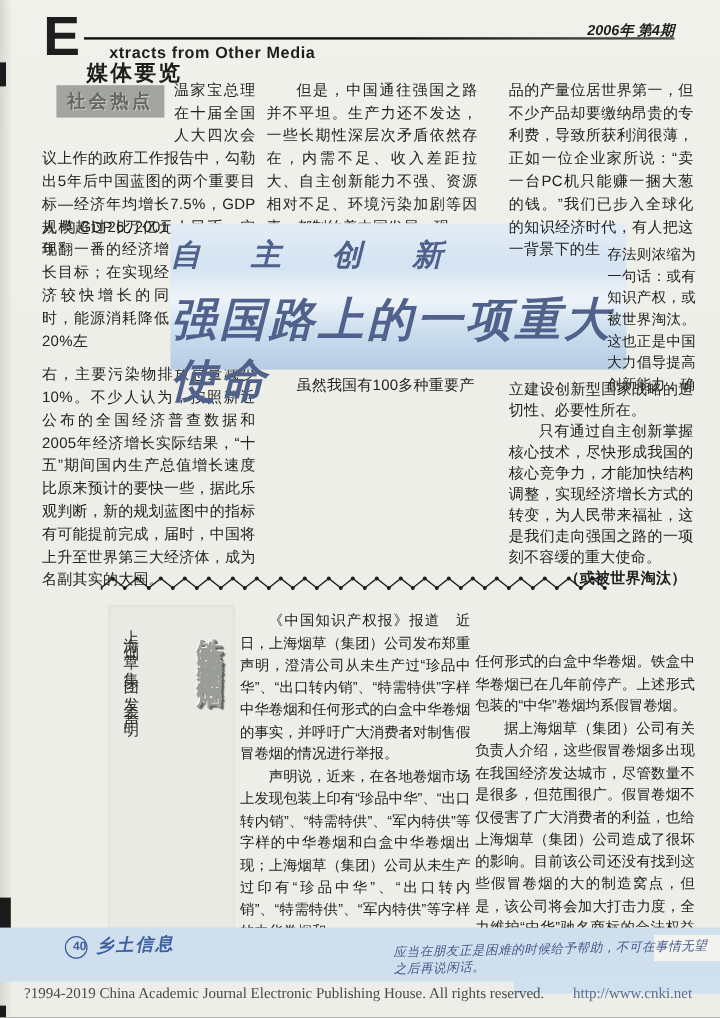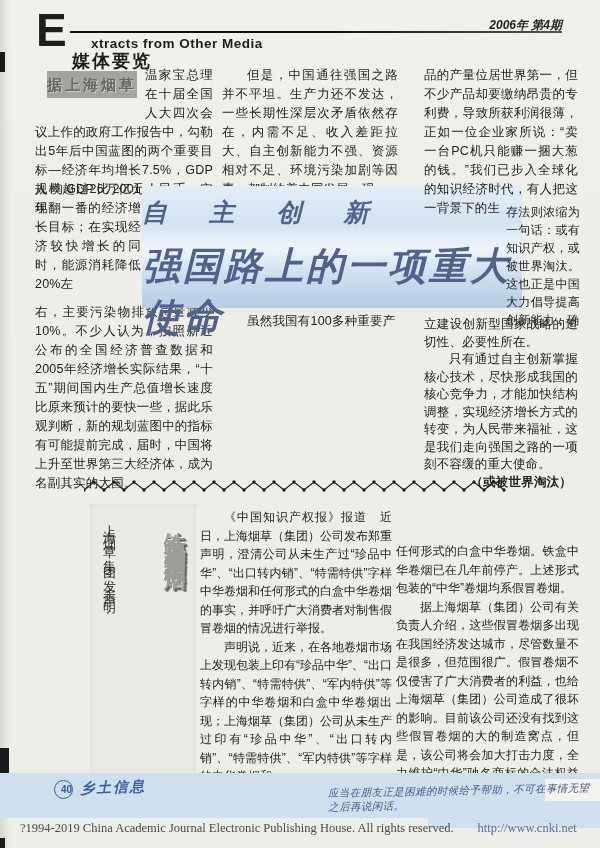--- a/index.html
+++ b/index.html
@@ -72,21 +72,21 @@
   <div class="mark" style="left:0;top:52px;width:5px;height:20px;"></div>
   <div class="mark" style="left:0;top:748px;width:9px;height:26px;"></div>
   <div class="mark" style="left:0;top:838px;width:5px;height:10px;"></div>
 
   <div class="logo-e">E</div>
   <div class="hdr-cn">媒体要览</div>
   <div class="hdr-rule"></div>
   <div class="hdr-en">xtracts from Other Media</div>
   <div class="hdr-issue">2006年 第4期</div>
 
-  <div class="tagbox">据上海烟草</div>
+  <div class="tagbox">社会热点</div>
 
   <div class="a1" style="left:35px;top:66px;width:178px;">
     <span class="tag-spacer"></span><span>温家宝总理在十届全国人大四次会议上作的政府工作报告中，勾勒出5年后中国蓝图的两个重要目标—经济年均增长7.5%，GDP规模超过26万亿元人民币，实现</span>
   </div>
   <div class="a1" style="left:35px;top:180px;width:106px;">人均GDP比2001年翻一番的经济增长目标；在实现经济较快增长的同时，能源消耗降低20%左</div>
   <div class="a1" style="left:35px;top:303px;width:178px;">右，主要污染物排放总量减少10%。不少人认为，按照新近公布的全国经济普查数据和2005年经济增长实际结果，“十五”期间国内生产总值增长速度比原来预计的要快一些，据此乐观判断，新的规划蓝图中的指标有可能提前完成，届时，中国将上升至世界第三大经济体，成为名副其实的大国。</div>
 
   <div class="a1 indent" style="left:222px;top:66px;width:176px;">但是，中国通往强国之路并不平坦。生产力还不发达，一些长期性深层次矛盾依然存在，内需不足、收入差距拉大、自主创新能力不强、资源相对不足、环境污染加剧等因素，都制约着中国发展。现</div>
 
   <div class="banner">

